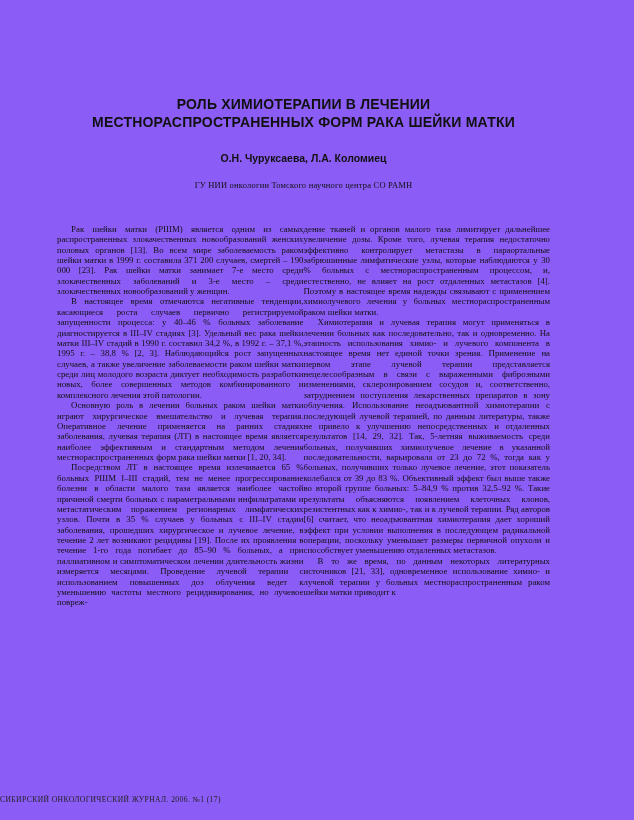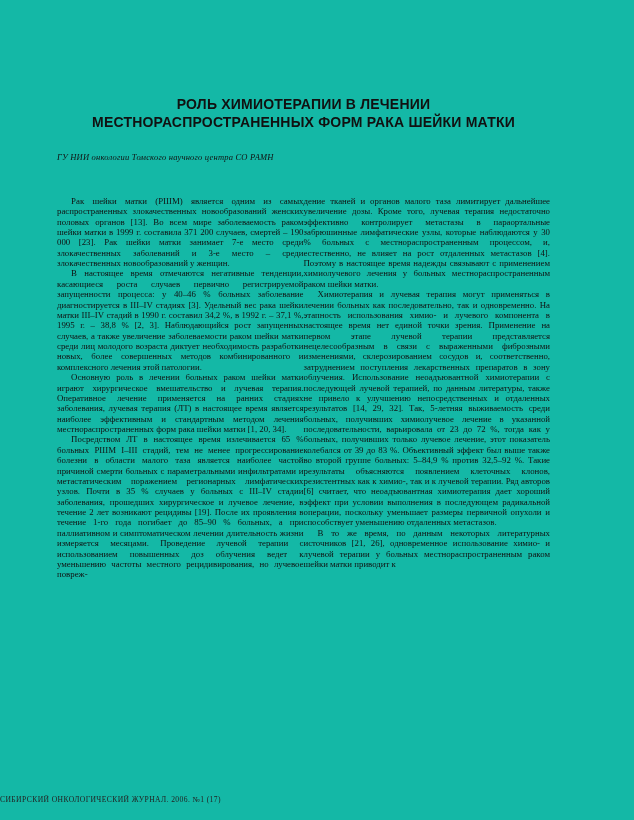--- a/index.html
+++ b/index.html
@@ -11,21 +11,21 @@
     width: 634px;
     height: 820px;
     position: relative;
     font-family: "Liberation Serif", serif;
     color: #111;
     overflow: hidden;
   }
   .page {
     position: absolute;
     inset: 0;
-    background: #14b8a6;
+    background: #8b5cf6;
     box-sizing: border-box;
     padding: 96px 84px 0 57px;
   }
   .title {
     margin: 0 0 20px 0;
     font-family: "Liberation Sans", sans-serif;
     font-weight: bold;
     font-size: 14px;
     line-height: 1.28;
     text-align: center;
@@ -35,22 +35,22 @@
   .authors {
     margin: 0 0 16px 0;
     font-family: "Liberation Sans", sans-serif;
     font-weight: bold;
     font-size: 10.5px;
     text-align: center;
   }
   .affiliation {
     margin: 0 0 34px 0;
     font-family: "Liberation Serif", serif;
-    font-style: italic;
     font-size: 8.5px;
+    text-align: center;
     letter-spacing: 0.2px;
   }
   .columns {
     display: flex;
   }
   .col {
     flex: 1 1 0;
     min-width: 0;
   }
   .para {
@@ -75,33 +75,34 @@
   }
 </style>
 </head>
 <body>
 
 <div class="page">
 
   <header>
     <h1 class="title">РОЛЬ ХИМИОТЕРАПИИ В ЛЕЧЕНИИ
 МЕСТНОРАСПРОСТРАНЕННЫХ ФОРМ РАКА ШЕЙКИ МАТКИ</h1>
+    <div class="authors">О.Н. Чуруксаева, Л.А. Коломиец</div>
     <div class="affiliation">ГУ НИИ онкологии Томского научного центра СО РАМН</div>
   </header>
 
   <main class="columns">
     <section class="col">
       <p class="para">Рак шейки матки (РШМ) является одним из самых распространенных злокачественных новообразований женских половых органов [13]. Во всем мире заболеваемость раком шейки матки в 1999 г. составила 371 200 случаев, смертей – 190 000 [23]. Рак шейки матки занимает 7-е место среди злокачественных заболеваний и 3-е место – среди злокачественных новообразований у женщин.</p>
       <p class="para">В настоящее время отмечаются негативные тенденции, касающиеся роста случаев первично регистрируемой запущенности процесса: у 40–46 % больных заболевание диагностируется в III–IV стадиях [3]. Удельный вес рака шейки матки III–IV стадий в 1990 г. составил 34,2 %, в 1992 г. – 37,1 %, 1995 г. – 38,8 % [2, 3]. Наблюдающийся рост запущенных случаев, а также увеличение заболеваемости раком шейки матки среди лиц молодого возраста диктует необходимость разработки новых, более совершенных методов комбинированного и комплексного лечения этой патологии.</p>
       <p class="para">Основную роль в лечении больных раком шейки матки играют хирургическое вмешательство и лучевая терапия. Оперативное лечение применяется на ранних стадиях заболевания, лучевая терапия (ЛТ) в настоящее время является наиболее эффективным и стандартным методом лечения местнораспространенных форм рака шейки матки [1, 20, 34].</p>
       <p class="para">Посредством ЛТ в настоящее время излечивается 65 % больных РШМ I–III стадий, тем не менее прогрессирование болезни в области малого таза является наиболее частой причиной смерти больных с параметральными инфильтратами и метастатическим поражением регионарных лимфатических узлов. Почти в 35 % случаев у больных с III–IV стадии заболевания, прошедших хирургическое и лучевое лечение, в течение 2 лет возникают рецидивы [19]. После их проявления в течение 1-го года погибает до 85–90 % больных, а при паллиативном и симптоматическом лечении длительность жизни измеряется месяцами. Проведение лучевой терапии с использованием повышенных доз облучения ведет к уменьшению частоты местного рецидивирования, но лучевое повреж-</p>
     </section>
 
     <section class="col">
       <p class="para no-indent">дение тканей и органов малого таза лимитирует дальнейшее увеличение дозы. Кроме того, лучевая терапия недостаточно эффективно контролирует метастазы в параортальные забрюшинные лимфатические узлы, которые наблюдаются у 30 % больных с местнораспространенным процессом, и, естественно, не влияет на рост отдаленных метастазов [4]. Поэтому в настоящее время надежды связывают с применением химиолучевого лечения у больных местнораспространенным раком шейки матки.</p>
       <p class="para">Химиотерапия и лучевая терапия могут применяться в лечении больных как последовательно, так и одновременно. На этапность использования химио- и лучевого компонента в настоящее время нет единой точки зрения. Применение на первом этапе лучевой терапии представляется нецелесообразным в связи с выраженными фиброзными изменениями, склерозированием сосудов и, соответственно, затруднением поступления лекарственных препаратов в зону облучения. Использование неоадъювантной химиотерапии с последующей лучевой терапией, по данным литературы, также не привело к улучшению непосредственных и отдаленных результатов [14, 29, 32]. Так, 5-летняя выживаемость среди больных, получивших химиолучевое лечение в указанной последовательности, варьировала от 23 до 72 %, тогда как у больных, получивших только лучевое лечение, этот показатель колебался от 39 до 83 %. Объективный эффект был выше также во второй группе больных: 5–84,9 % против 32,5–92 %. Такие результаты объясняются появлением клеточных клонов, резистентных как к химио-, так и к лучевой терапии. Ряд авторов [6] считает, что неоадъювантная химиотерапия дает хороший эффект при условии выполнения в последующем радикальной операции, поскольку уменьшает размеры первичной опухоли и способствует уменьшению отдаленных метастазов.</p>
-      <p class="para">В то же время, по данным некоторых литературных источников [21, 26], одновременное использование химио- и лучевой терапии у больных местнораспространенным раком шейки матки приводит к</p>
+      <p class="para">В то же время, по данным некоторых литературных источников [21, 33], одновременное использование химио- и лучевой терапии у больных местнораспространенным раком шейки матки приводит к</p>
     </section>
   </main>
 
   <footer class="footer">СИБИРСКИЙ ОНКОЛОГИЧЕСКИЙ ЖУРНАЛ. 2006. №1 (17)</footer>
 
 </div>
 
 </body></html>

